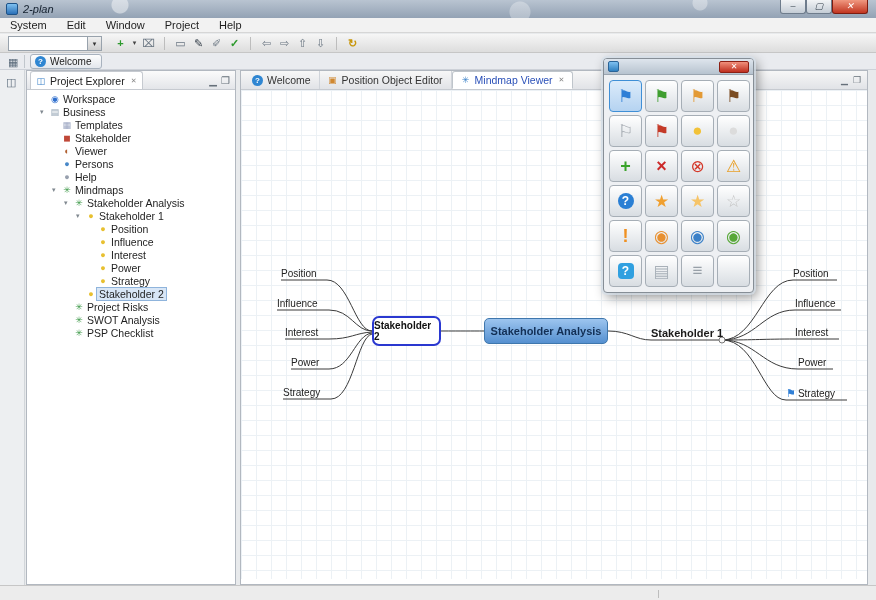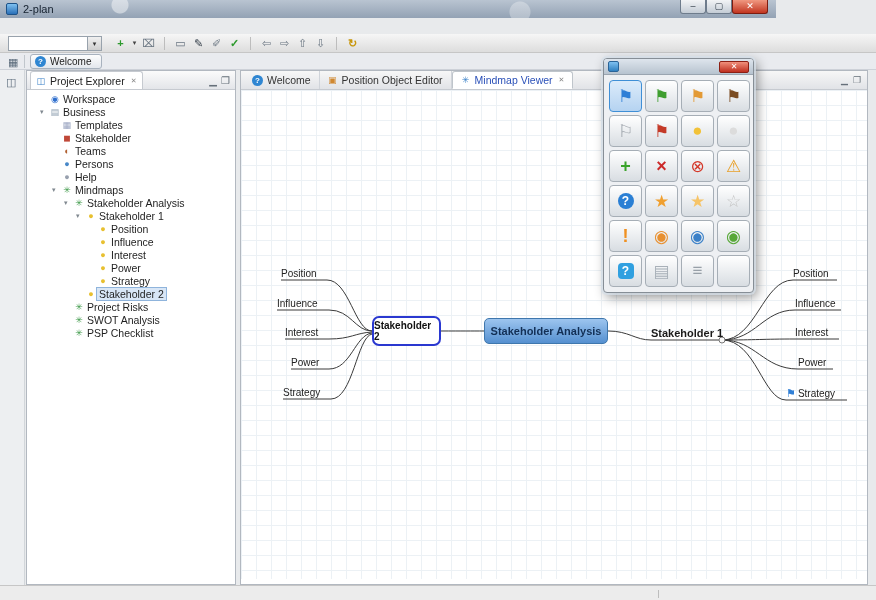--- a/index.html
+++ b/index.html
@@ -1,25 +1,25 @@
 <!DOCTYPE html>
 <html><head>
 <meta charset="utf-8">
 <style>
   * { box-sizing: border-box; margin: 0; padding: 0; }
   body { font-family: "Liberation Sans", sans-serif; background:#555; }
   #app { position:relative; width:876px; height:600px; background:#e8eaec; overflow:hidden; }
 
   
-  .titlebar { position:absolute; left:0; top:0; width:776px; height:18px;
+  .titlebar { position:absolute; left:0; top:0; width:876px; height:18px;
     background:linear-gradient(#b9c4d1,#93a2b4);
     background-image:radial-gradient(circle at 120px 5px, rgba(255,255,255,.45) 0 8px, transparent 9px),
       radial-gradient(circle at 520px 12px, rgba(255,255,255,.3) 0 10px, transparent 11px),
       radial-gradient(circle at 700px 3px, rgba(255,255,255,.35) 0 7px, transparent 8px),
-      linear-gradient(#b9c4d1,#93a2b4); }
+      linear-gradient(#b9c4d1,#93a2b4);font-style:italic; }
   .app-icon { position:absolute; left:6px; top:3px; width:12px; height:12px;
     background:linear-gradient(#7ec0f0,#2a70b8); border-radius:2px; border:1px solid #1d5288; }
   .title-text { position:absolute; left:23px; top:3px; font-size:11px; color:#14202e; }
   .winbtns { position:absolute; right:8px; top:0; display:flex; }
   .winbtn { width:26px; height:14px; font-size:9px; line-height:13px; text-align:center; color:#2a3642;
     background:linear-gradient(#f2f4f6,#c4ccd5); border:1px solid #6e7c8c; border-top:none; border-radius:0 0 3px 3px; }
   .winbtn.close { width:36px; background:linear-gradient(#f09880,#c23520); color:#fff; border-color:#7c1c10; }
 
   .menubar { position:absolute; left:0; top:18px; width:876px; height:15px; background:#f2f2f2;
     border-bottom:1px solid #d6d6d6; display:flex; align-items:center; gap:20px; padding-left:10px;
@@ -128,20 +128,27 @@
   <div class="titlebar">
     <span class="app-icon"></span>
     <span class="title-text">2-plan</span>
     <span class="winbtns">
       <span class="winbtn">–</span>
       <span class="winbtn">▢</span>
       <span class="winbtn close">✕</span>
     </span>
   </div>
 
+  <div class="menubar">
+    <span>System</span>
+    <span>Edit</span>
+    <span>Window</span>
+    <span>Project</span>
+    <span>Help</span>
+  </div>
 
   <div class="toolbar">
     <span class="combo">
       <span></span>
       <span class="combo-arrow">▾</span>
     </span>
     <span class="tbtn c-green">+</span>
     <span class="tbtn c-tiny">▾</span>
     <span class="tbtn c-gray">⌧</span>
     <span class="tsep"></span>
@@ -200,21 +207,21 @@
           <span class="tlabel">Templates</span>
         </div>
       <div class="trow lvl1">
           <span class="twisty"></span>
           <span class="ticon" style="color: rgb(192, 72, 56);">◼</span>
           <span class="tlabel">Stakeholder</span>
         </div>
       <div class="trow lvl1">
           <span class="twisty"></span>
           <span class="ticon" style="color: rgb(176, 96, 48);">◐</span>
-          <span class="tlabel">Teams</span>
+          <span class="tlabel">Viewer</span>
         </div>
       <div class="trow lvl1">
           <span class="twisty"></span>
           <span class="ticon" style="color: rgb(72, 136, 200);">●</span>
           <span class="tlabel">Persons</span>
         </div>
       <div class="trow lvl1">
           <span class="twisty"></span>
           <span class="ticon" style="color: rgb(152, 160, 174);">●</span>
           <span class="tlabel">Help</span>

